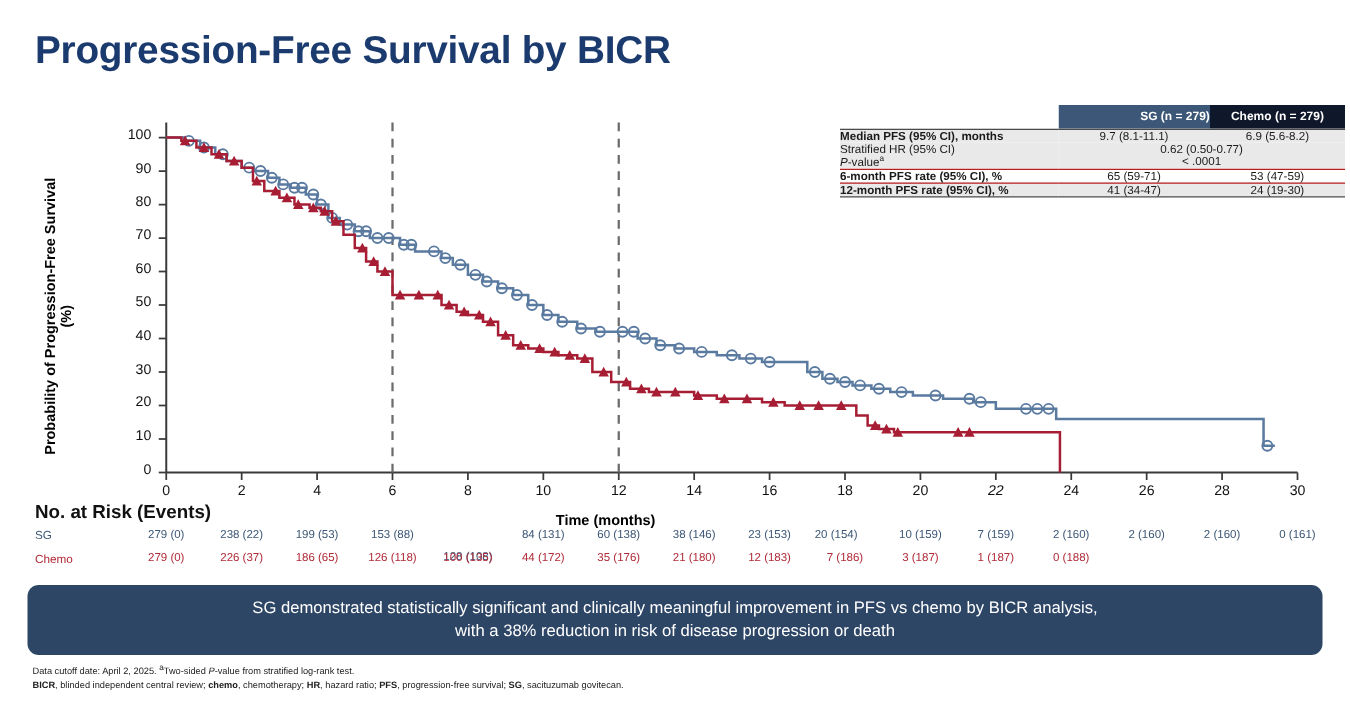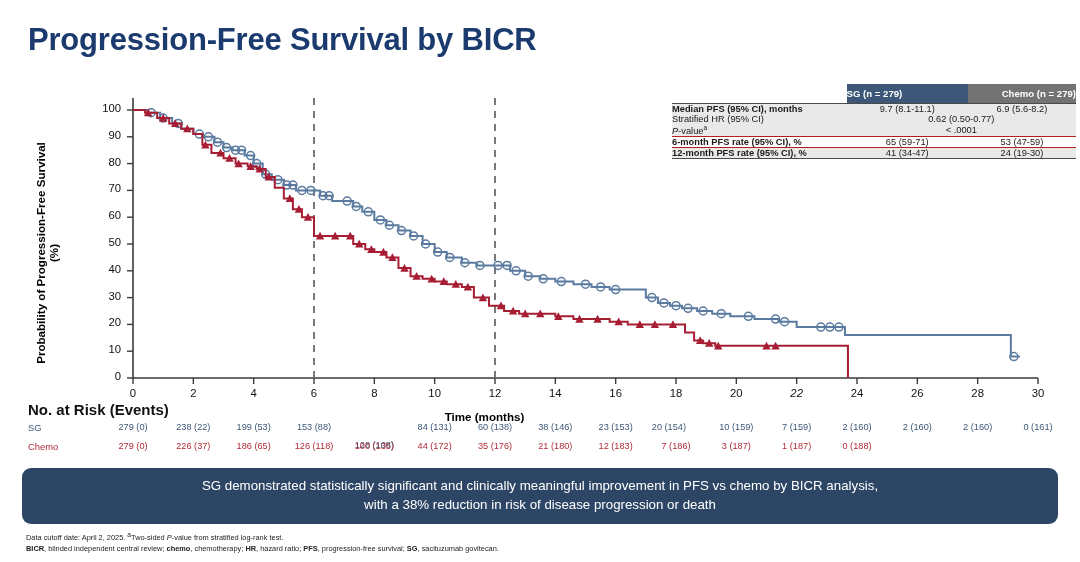--- a/index.html
+++ b/index.html
@@ -25,26 +25,26 @@
     position: absolute; left: 672px; top: 84px;
     width: 404px;
     border-collapse: collapse;
     font-size: 9.3px;
     color: #1a1a1a;
   }
   #stats-table td, #stats-table th { padding: 0; margin: 0; }
   .th-blank { width: 178px; background: #ffffff; }
   .th-sg {
     background: #3c5777; color: #fff; font-weight: bold;
-    text-align: left; height: 19px; width: 127px;
+    text-align: right; height: 19px; width: 127px;
     font-size: 9.6px;
   }
   .th-chemo {
-    background: #737373; color: #fff; font-weight: bold;
-    text-align: right; height: 14px; width: 113px;
+    background: #0f172a; color: #fff; font-weight: bold;
+    text-align: center; height: 14px; width: 113px;
     font-size: 9.6px;
   }
   .row-band { background: #e9e9e9; }
   .row-white { background: #ffffff; }
   .cell-label {
     font-weight: bold; text-align: left; padding: 3.5px 6px 3.5px 8px;
     white-space: nowrap;
   }
   .cell-label.indent { font-weight: normal; padding-left: 30px; }
   .cell-val { text-align: center; padding: 3.5px 4px; white-space: nowrap; }

